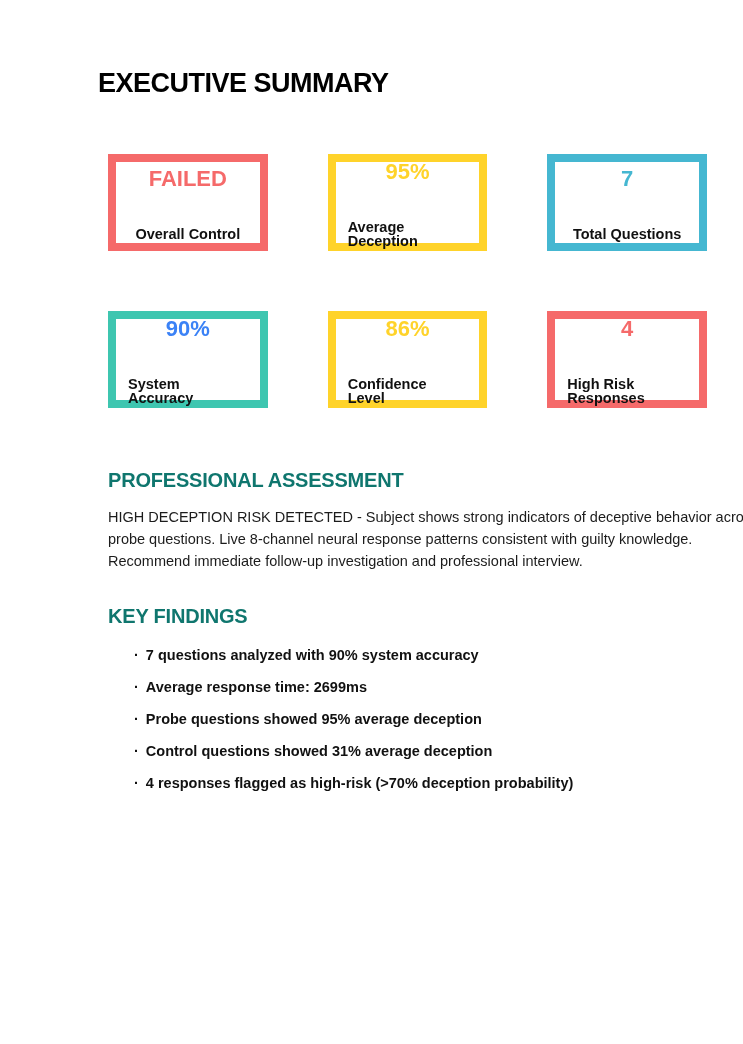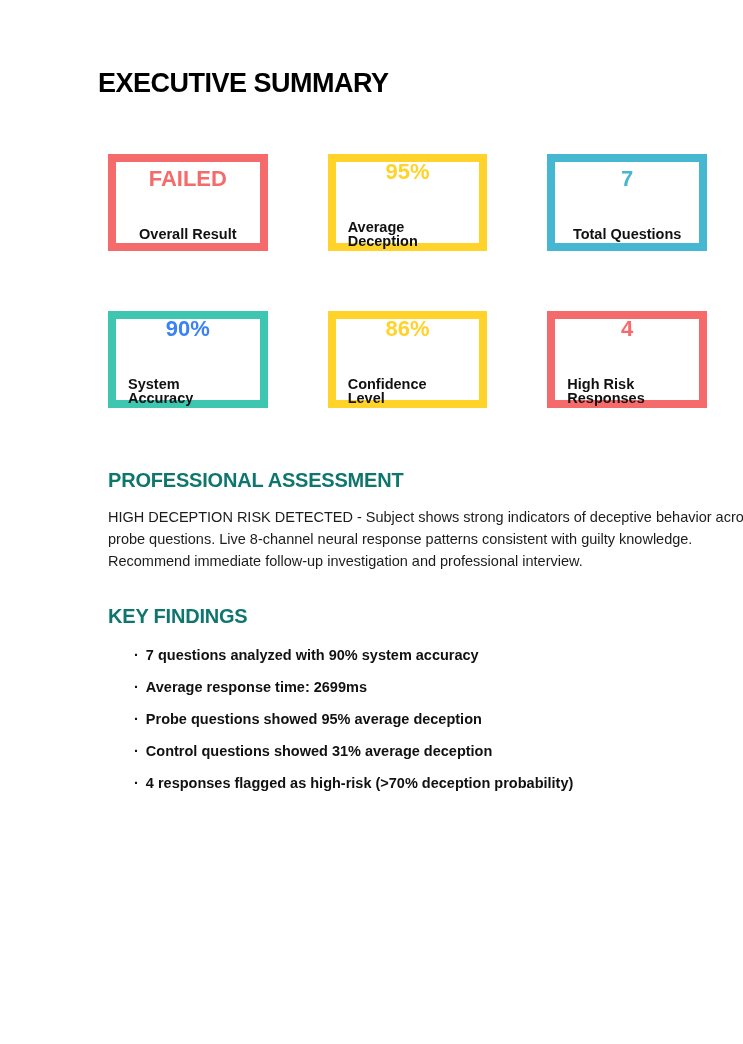--- a/index.html
+++ b/index.html
@@ -102,21 +102,21 @@
 <body>
 
 <div class="page">
 
   <h1 class="page-title">EXECUTIVE SUMMARY</h1>
 
   <div class="cards-grid">
 
       <div class="stat-card" style="border-color: rgb(245, 106, 106);">
         <div class="stat-value" style="color: rgb(245, 106, 106);">FAILED</div>
-        <div class="stat-label">Overall Result</div>
+        <div class="stat-label">Overall Control</div>
       </div>
 
       <div class="stat-card" style="border-color: rgb(255, 211, 42);">
         <div class="stat-value" style="color: rgb(255, 211, 42);">95%</div>
         <div class="stat-label">Average Deception</div>
       </div>
 
       <div class="stat-card" style="border-color: rgb(69, 183, 209);">
         <div class="stat-value" style="color: rgb(69, 183, 209);">7</div>
         <div class="stat-label">Total Questions</div>

